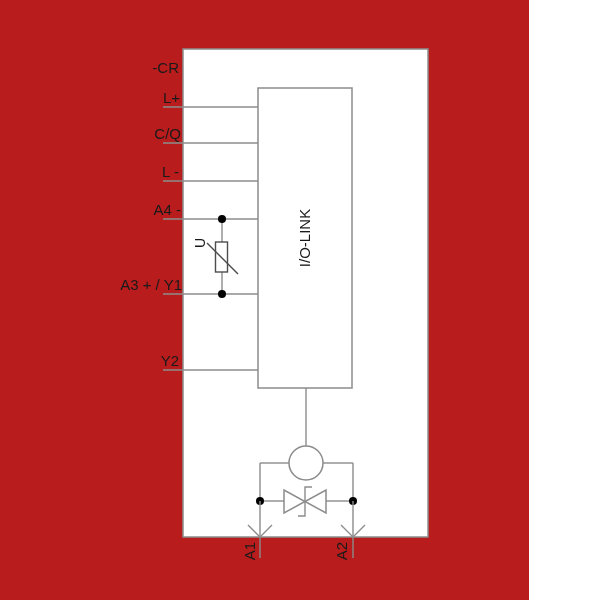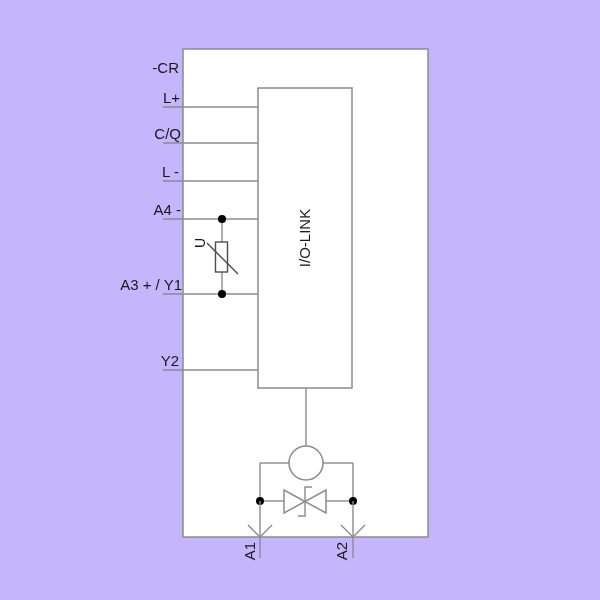--- a/index.html
+++ b/index.html
@@ -6,23 +6,23 @@
     margin: 0;
     padding: 0;
     background: #ffffff;
     width: 600px;
     height: 600px;
     overflow: hidden;
     font-family: "Liberation Sans", sans-serif;
   }
   .canvas {
     position: relative;
-    width: 600px;
+    width: 529px;
     height: 600px;
-    background: #c4b5fd;
+    background: #b91c1c;
   }
   svg { display: block; }
   .wire {
     stroke: #8c8c8c;
     stroke-width: 1.4;
     fill: none;
   }
   .box {
     stroke: #8c8c8c;
     stroke-width: 1.5;

